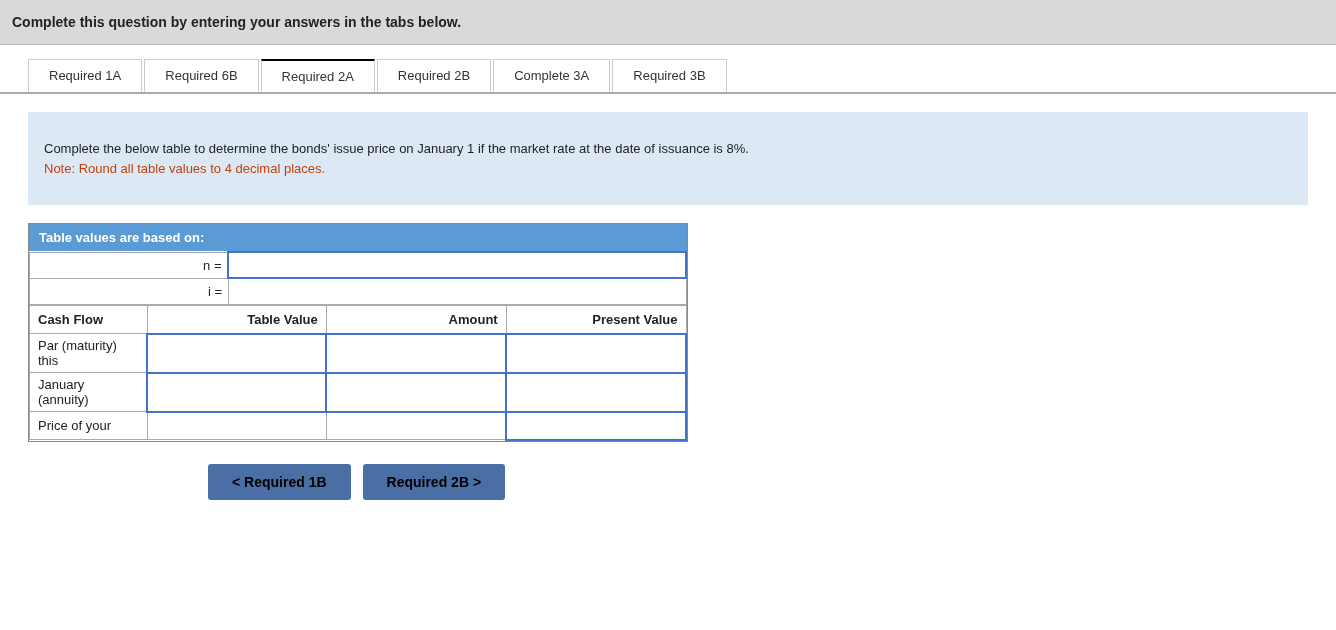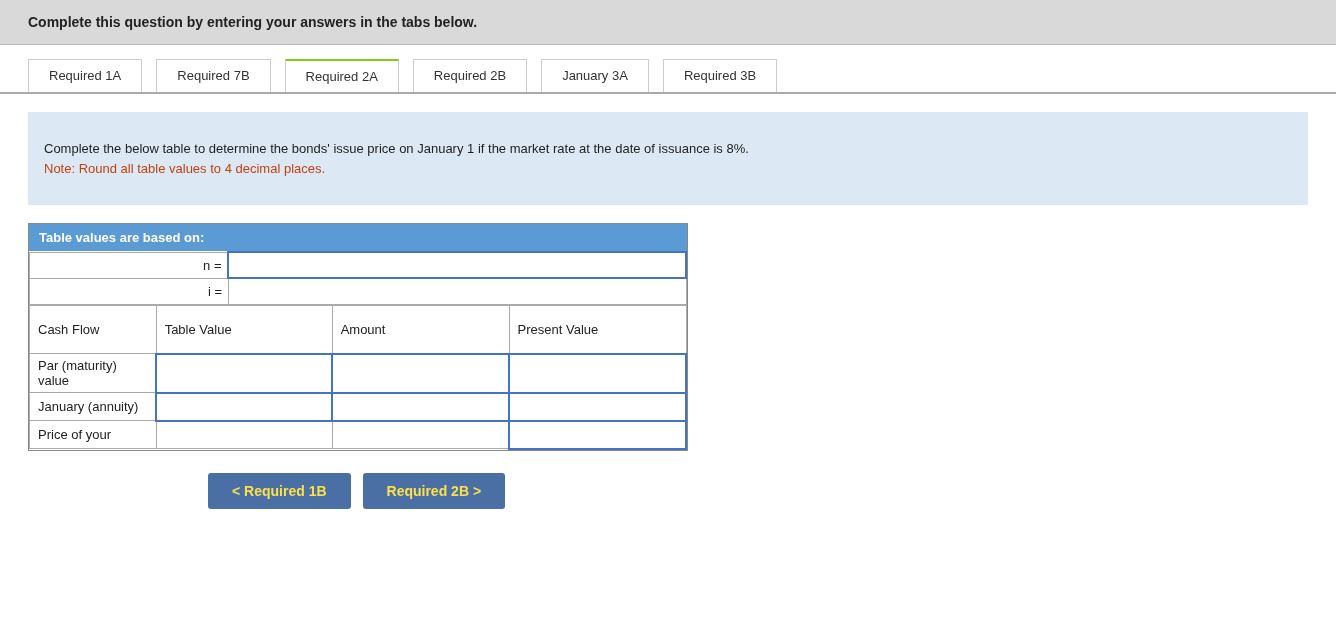--- a/index.html
+++ b/index.html
@@ -13,33 +13,33 @@
     .page-wrapper {
       width: 1336px;
       min-height: 630px;
       background: #fff;
       padding: 0;
     }
 
     
     .instruction-banner {
       background: #d9d9d9;
-      padding: 14px 28px;
+      padding: 14px 12px;
       font-weight: bold;
       font-size: 14px;
       border-bottom: 1px solid #bbb;
     }
 
     
     .tabs-container {
       display: flex;
       border-bottom: 2px solid #aaa;
       padding: 14px 28px 0 28px;
       background: #fff;
-      gap: 12px;
+      gap: 0;
     }
 
     .tab {
       padding: 8px 20px;
       border: 1px solid #ccc;
       border-bottom: none;
       cursor: pointer;
       background: #fff;
       font-size: 13px;
       color: #333;
@@ -114,29 +114,29 @@
 
     
     .data-table {
       width: 100%;
       border-collapse: collapse;
       margin-top: 0;
     }
 
     .data-table th {
       border: 1px solid #aaa;
-      padding: 16px 8px;
-      font-weight: normal;
+      padding: 6px 8px;
+      font-weight: bold;
       font-size: 13px;
       background: #fff;
       text-align: left;
     }
 
     .data-table th.center {
-      text-align: left;
+      text-align: right;
     }
 
     .data-table td {
       border: 1px solid #aaa;
       padding: 0;
       height: 28px;
       font-size: 13px;
       background: #fff;
     }
 
@@ -167,21 +167,21 @@
     
     .nav-buttons {
       display: flex;
       gap: 12px;
       margin-top: 22px;
       margin-left: 180px;
     }
 
     .nav-btn {
       background: #4a6fa5;
-      color: #fde047;
+      color: #000000;
       border: none;
       padding: 10px 24px;
       font-size: 14px;
       font-weight: bold;
       cursor: pointer;
       border-radius: 3px;
     }
 
     
     .tab-active-indicator {
@@ -195,30 +195,30 @@
 
   <div class="instruction-banner">
     <span>Complete this question by entering your answers in the tabs below.</span>
   </div>
 
   <div class="tabs-container">
     <div class="tab">
       <span>Required 1A</span>
     </div>
     <div class="tab">
-      <span>Required 7B</span>
-    </div>
-    <div class="tab tab-active-indicator" style="border-top:2px solid #84cc16; font-weight:normal;">
+      <span>Required 6B</span>
+    </div>
+    <div class="tab tab-active-indicator" style="border-top:2px solid #000000; font-weight:normal;">
       <span>Required 2A</span>
     </div>
     <div class="tab">
       <span>Required 2B</span>
     </div>
     <div class="tab">
-      <span>January 3A</span>
+      <span>Complete 3A</span>
     </div>
     <div class="tab">
       <span>Required 3B</span>
     </div>
   </div>
 
   <div class="content-area">
 
     <div class="blue-instruction">
       <span>Complete the below table to determine the bonds' issue price on January 1 if the market rate at the date of issuance is 8%.</span><br>
@@ -266,21 +266,21 @@
             </th>
             <th class="center">
               <span>Present Value</span>
             </th>
           </tr>
         </thead>
         <tbody>
 
           <tr>
             <td class="label-cell">
-              <span>Par (maturity) value</span>
+              <span>Par (maturity) this</span>
             </td>
             <td class="input-cell blue-border">
               <input class="cell-input" type="text" value="" style="">
             </td>
             <td class="input-cell blue-border">
               <input class="cell-input" type="text" value="" style="">
             </td>
             <td class="input-cell blue-border">
               <input class="cell-input" type="text" value="" style="">
             </td>

